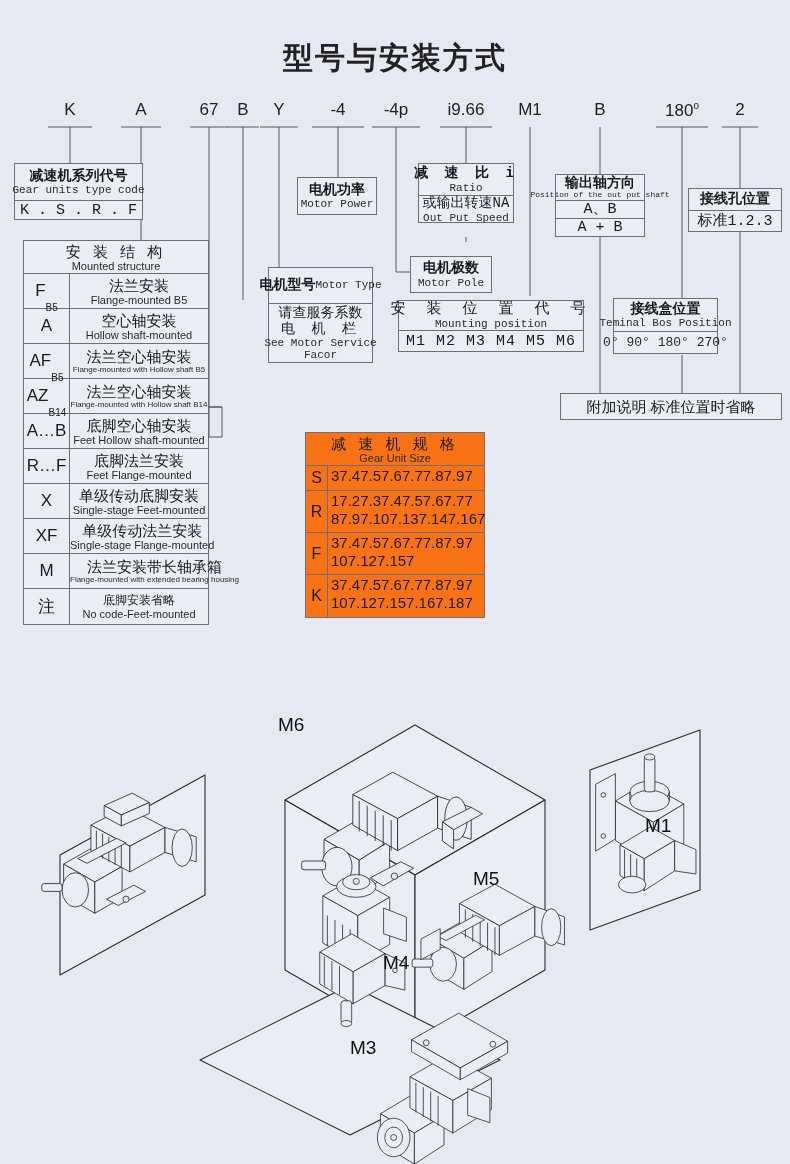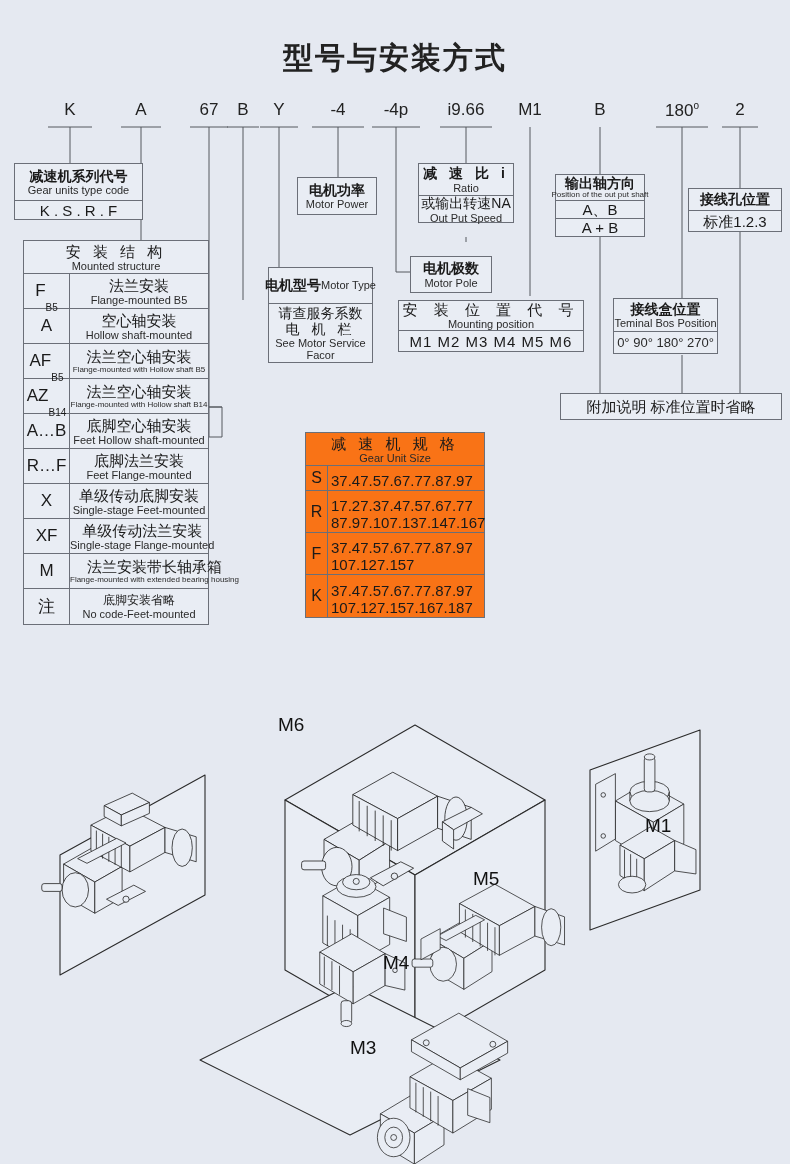--- a/index.html
+++ b/index.html
@@ -40,20 +40,21 @@
     position:absolute;
     border:1px solid #6b6f78;
     background:#e9edf4;
     box-sizing:border-box;
   }
   .box .cell{
     border-bottom:1px solid #6b6f78;
     box-sizing:border-box;
     text-align:left;
     padding:1px 2px;
+    font-family:Liberation Mono, monospace;
   }
   .box .cell:last-child{border-bottom:none;}
   .cn{font-size:14px;line-height:1.15;white-space:nowrap;}
   .cn-sp{letter-spacing:4px;}
   .en{font-size:11px;line-height:1.1;white-space:nowrap;color:#2a2a2a;}
   .en-sm{font-size:8px;line-height:1.1;white-space:nowrap;color:#2a2a2a;}
   .mid{font-size:15px;line-height:1.2;}
 
   
   .mtable{position:absolute;border:1px solid #6b6f78;background:#e9edf4;box-sizing:border-box;}
@@ -73,21 +74,21 @@
     border-bottom:1px solid #6b6f78;
     text-align:center;padding:2px 0 1px;
   }
 
   
   .gtable{position:absolute;border:1px solid #6b6f78;background:#f97316;box-sizing:border-box;}
   .grow{display:flex;border-bottom:1px solid #6b6f78;box-sizing:border-box;}
   .grow:last-child{border-bottom:none;}
   .gcode{width:22px;flex:0 0 22px;border-right:1px solid #6b6f78;
     display:flex;align-items:center;justify-content:center;font-size:16px;box-sizing:border-box;}
-  .gvals{flex:1;display:flex;flex-direction:column;justify-content:flex-end;padding:1px 3px;box-sizing:border-box;}
+  .gvals{flex:1;display:flex;flex-direction:column;justify-content:flex-start;padding:1px 3px;box-sizing:border-box;}
   .gvals div{font-size:15px;line-height:1.15;white-space:nowrap;}
 
   
   .mlabel{position:absolute;font-size:19px;color:#111;white-space:nowrap;}
 
   svg.diagram{position:absolute;left:0;top:640px;width:790px;height:524px;}
 </style>
 </head>
 <body>
 

